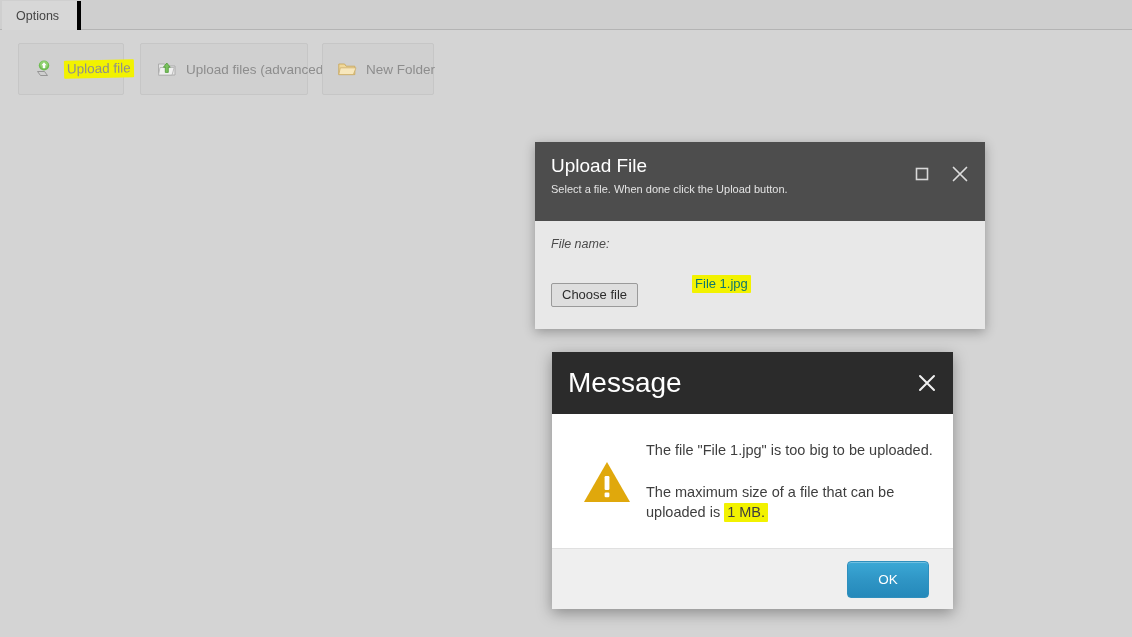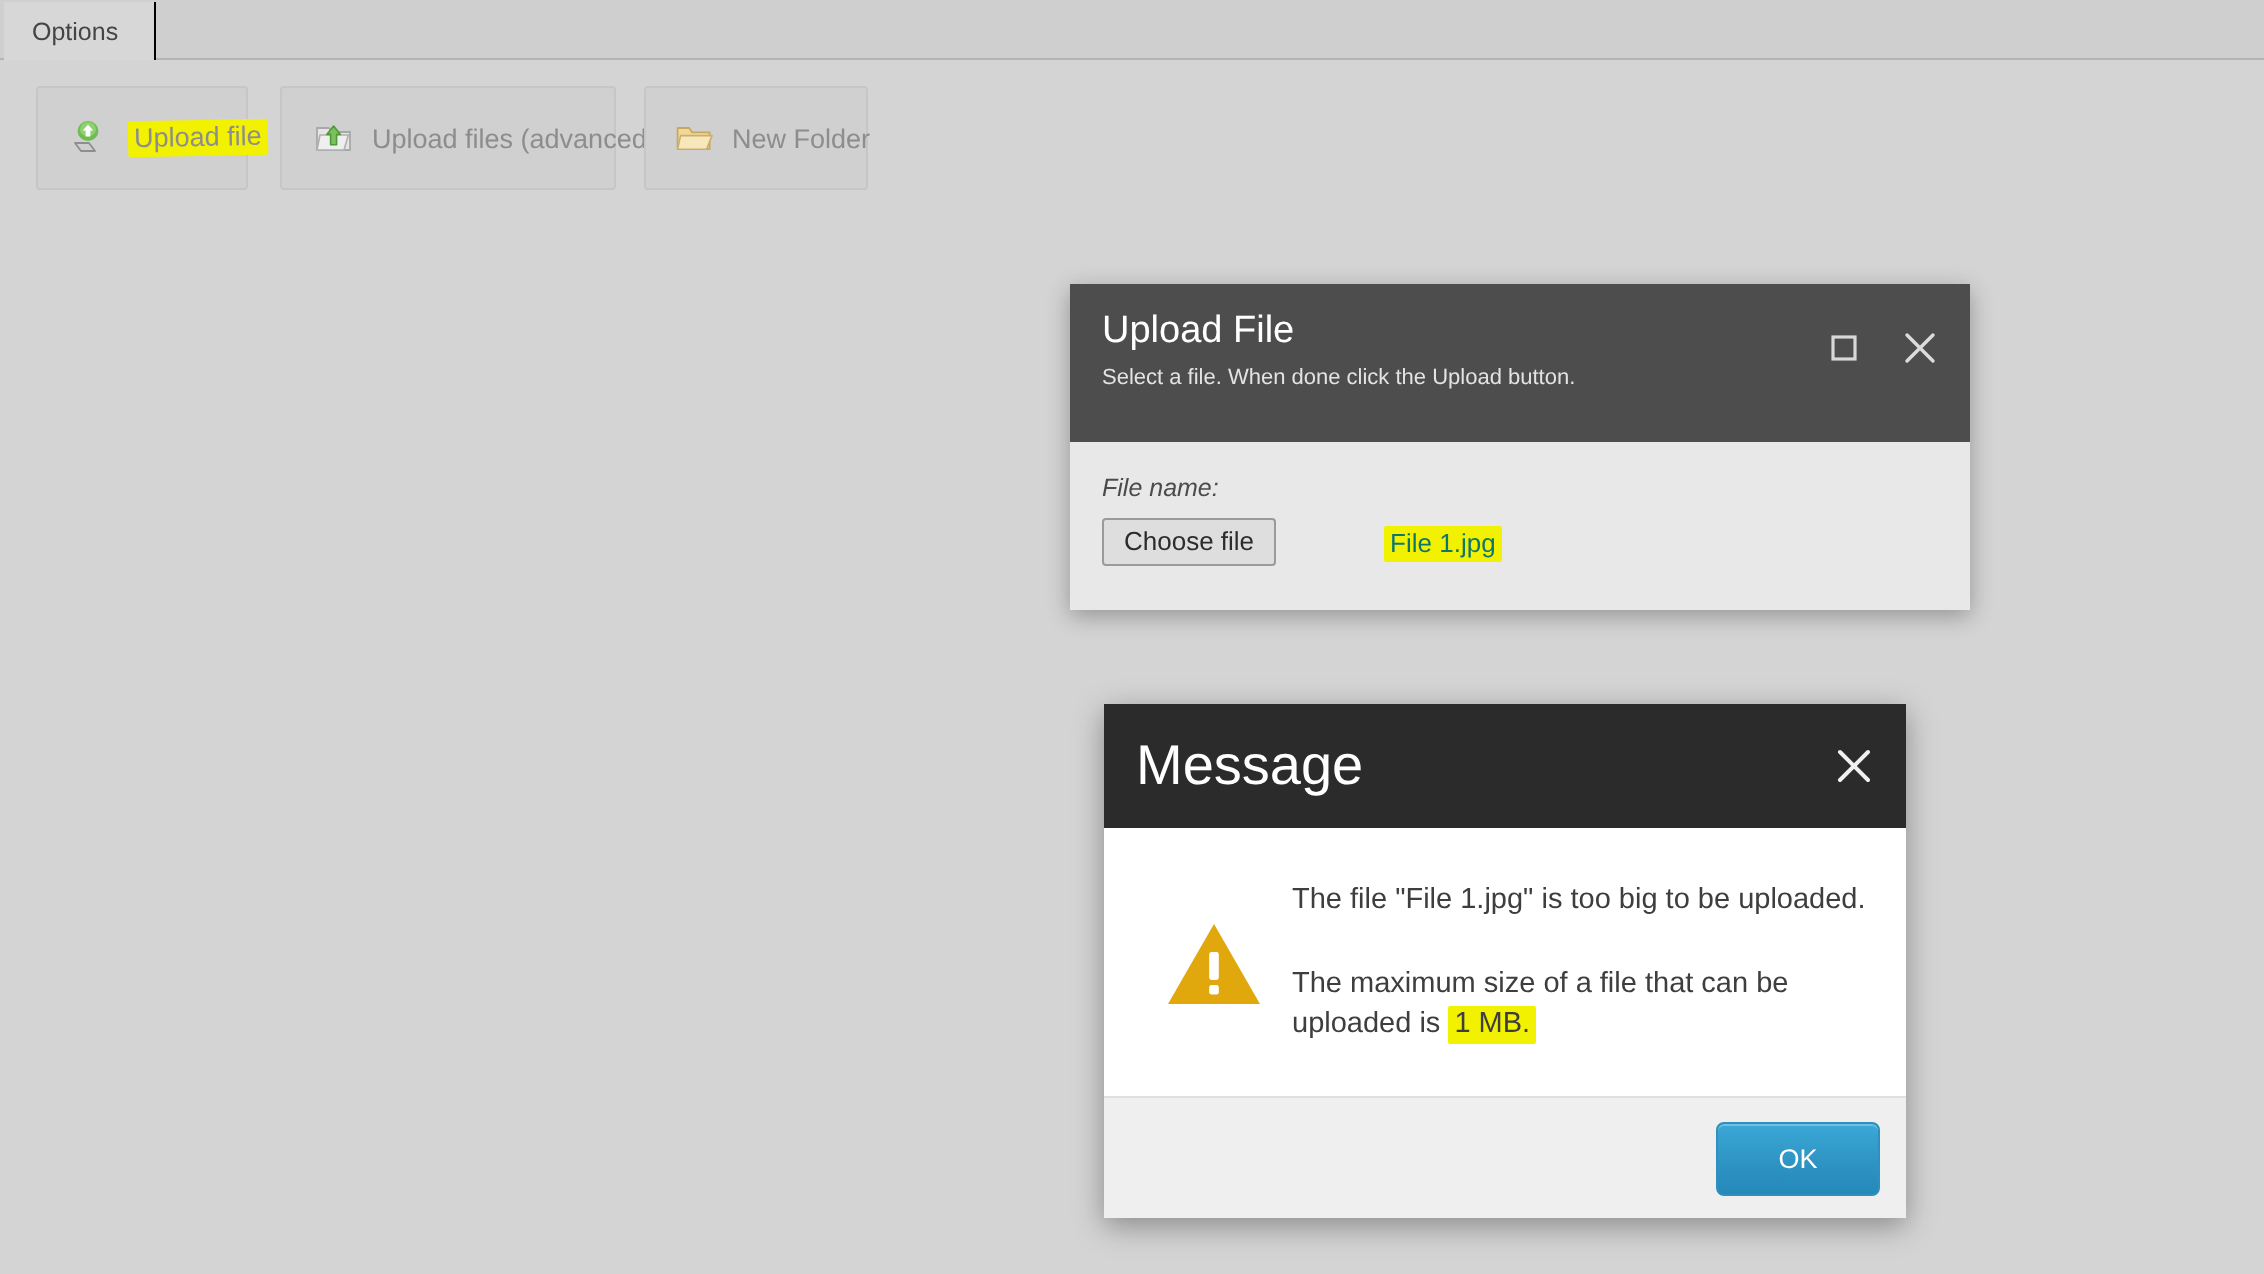--- a/index.html
+++ b/index.html
@@ -29,21 +29,21 @@
   #tab-options {
     position: absolute;
     left: 2px; top: 1px;
     height: 29px;
     padding: 0 18px 0 14px;
     display: flex;
     align-items: center;
     font-size: 12.5px;
     color: #454545;
     background: #d7d7d7;
-    border-right: 1px solid #000000;
+    border-right: 4px solid #000000;
     box-sizing: border-box;
   }
 
   
   #toolbar {
     position: absolute;
     left: 0; top: 31px;
     width: 1132px;
     height: 84px;
     background: #d4d4d4;
@@ -141,20 +141,21 @@
   }
   #choose-file-btn {
     font-family: "Liberation Sans", sans-serif;
     font-size: 13px;
     color: #2c2c2c;
     background: #dedede;
     border: 1px solid #9a9a9a;
     border-radius: 2px;
     padding: 3px 10px 4px 10px;
     cursor: pointer;
+    margin-top: 24px;
   }
   #chosen-filename {
     font-size: 13px;
     color: #0f766e;
     margin-left: 11px;
     padding-left: 43px;
   }
 
   #upload-footer {
     background: #ececec;
@@ -234,21 +235,21 @@
   #message-line-1 { margin-bottom: 22px; }
   #message-line-2 { max-width: 270px; }
 
   #message-footer {
     background: #efefef;
     border-top: 1px solid #e0e0e0;
     height: 61px;
     display: flex;
     align-items: center;
     justify-content: flex-end;
-    padding-right: 13px;
+    padding-right: 24px;
     box-sizing: border-box;
   }
   #ok-button {
     font-family: "Liberation Sans", sans-serif;
     width: 82px;
     height: 37px;
     border: 1px solid #2f8fbd;
     border-radius: 4px;
     background: linear-gradient(180deg, #3ba8d6 0%, #2e94c4 55%, #2589ba 100%);
     color: #ffffff;

